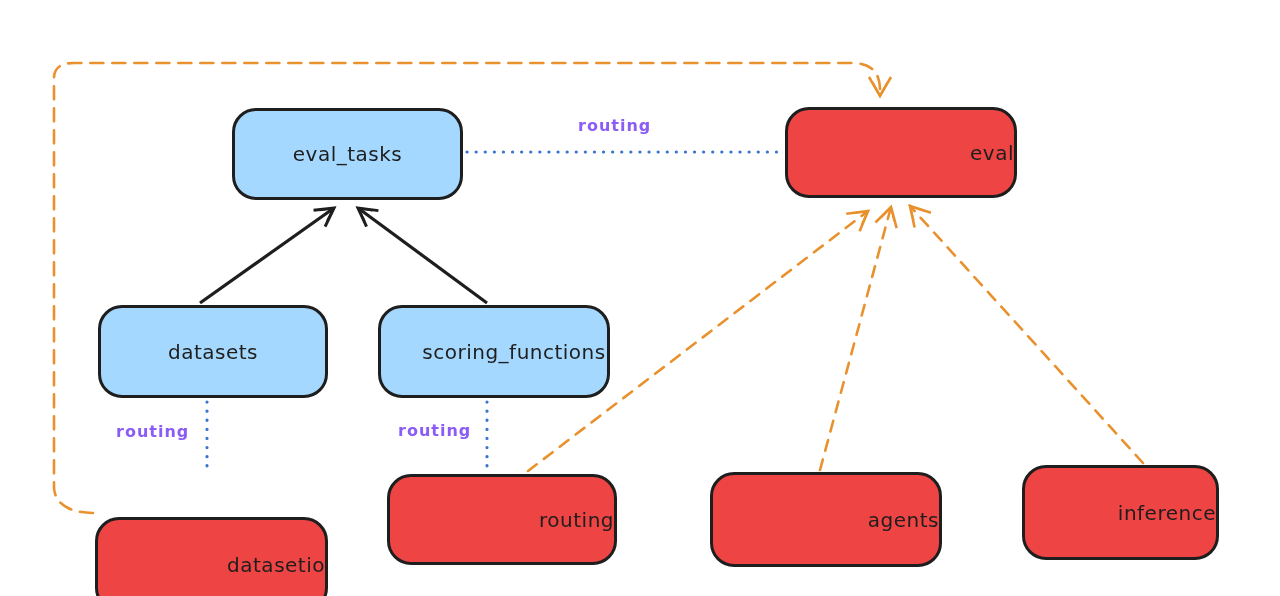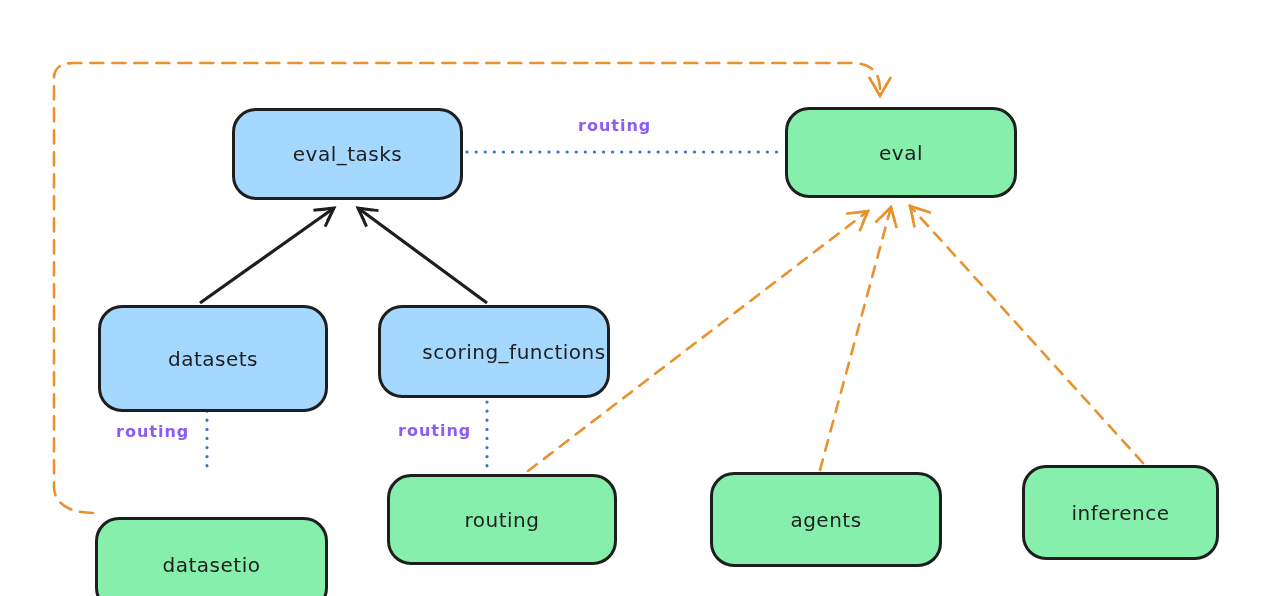--- a/index.html
+++ b/index.html
@@ -26,34 +26,34 @@
     align-items: center;
     justify-content: center;
     border: 3px solid #1e1e1e;
     border-radius: 24px;
     font-size: 20px;
     color: #1e1e1e;
     letter-spacing: 0.5px;
     box-sizing: border-box;
   }
   .node.api { background: #a5d8ff; text-align: right; }
-  .node.provider { background: #86efac; }
+  .node.provider { background: #ef4444; justify-content: flex-end; }
 
   .edge-label {
     position: absolute;
     color: #8b5cf6;
     font-size: 16px;
     font-weight: 600;
     letter-spacing: 1px;
   }
 
   
   #n-eval-tasks        { left: 232px; top: 108px; width: 231px; height: 92px; }
   #n-eval              { left: 785px; top: 107px; width: 232px; height: 91px; }
-  #n-datasets          { left:  98px; top: 305px; width: 230px; height: 107px; }
+  #n-datasets          { left:  98px; top: 305px; width: 230px; height: 93px; }
   #n-scoring-functions { left: 378px; top: 305px; width: 232px; height: 93px; padding-left: 40px; }
   #n-datasetio         { left:  95px; top: 475px; width: 233px; height: 95px; margin-top: 42px; }
   #n-scoring           { left: 387px; top: 474px; width: 230px; height: 91px; }
   #n-agents            { left: 710px; top: 472px; width: 232px; height: 95px; }
   #n-inference         { left: 1022px; top: 465px; width: 197px; height: 95px; }
 
   
   #lbl-routing-top  { left: 578px; top: 116px; }
   #lbl-routing-left { left: 116px; top: 422px; }
   #lbl-routing-mid  { left: 398px; top: 421px; }

